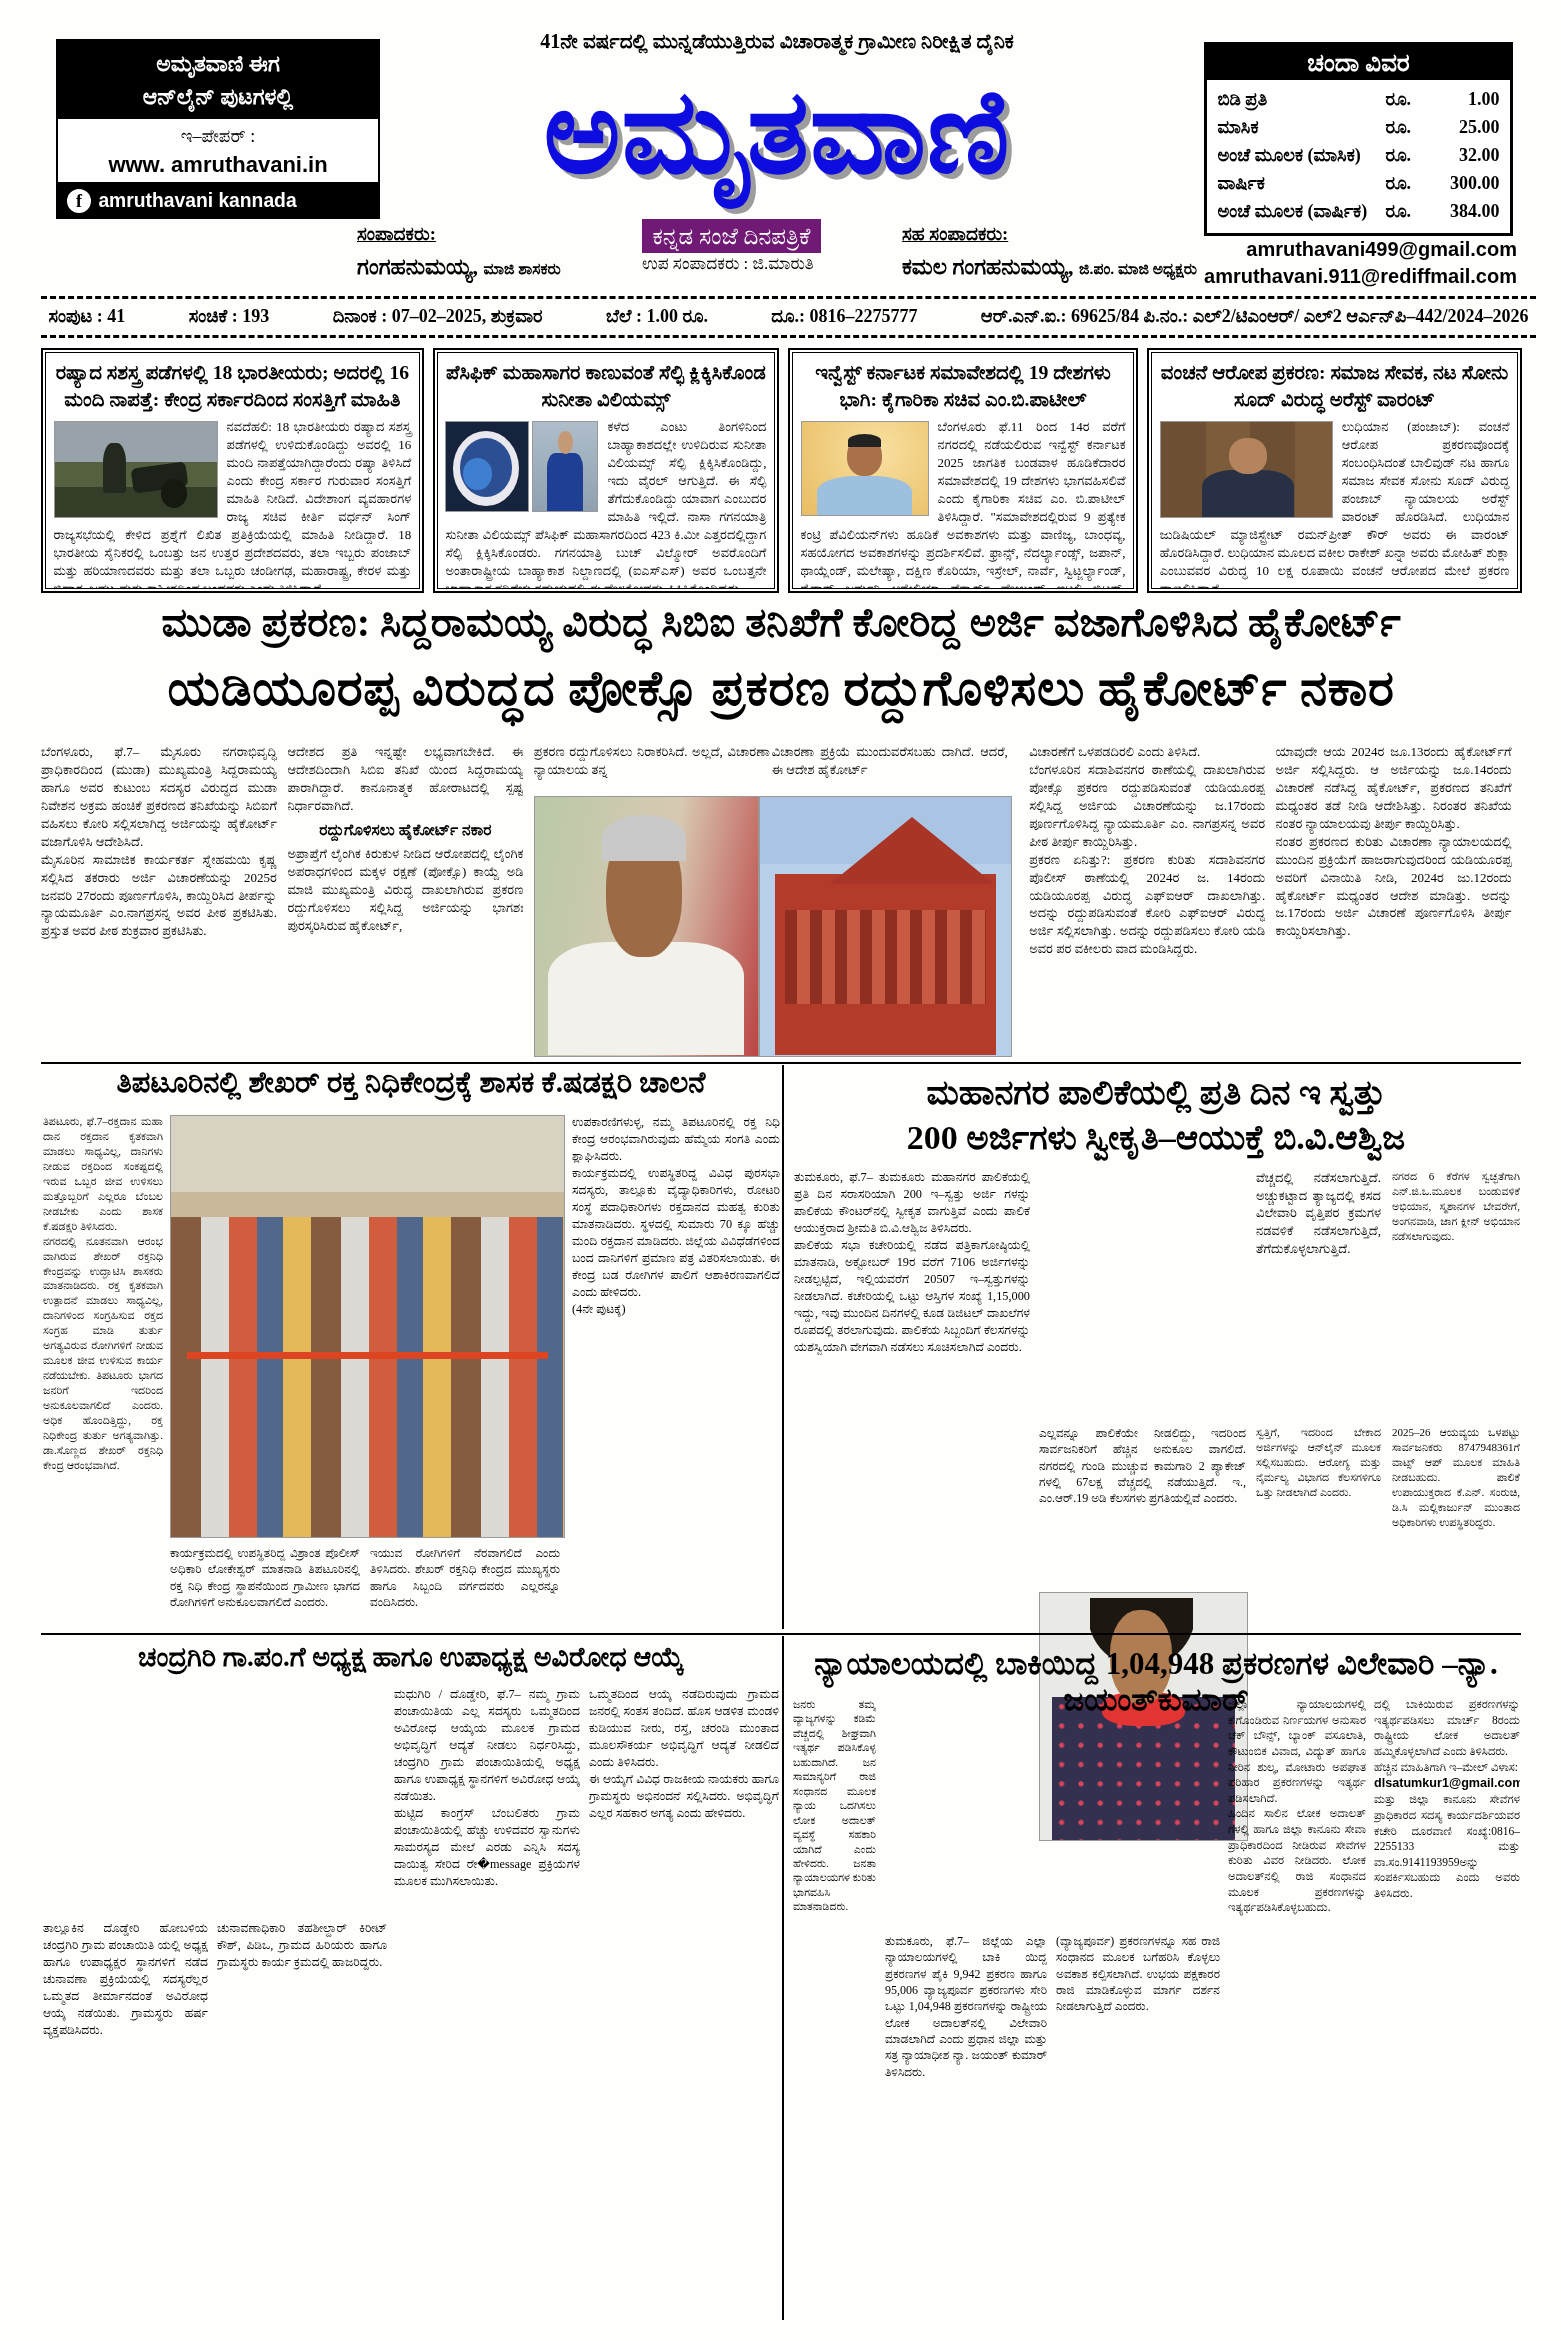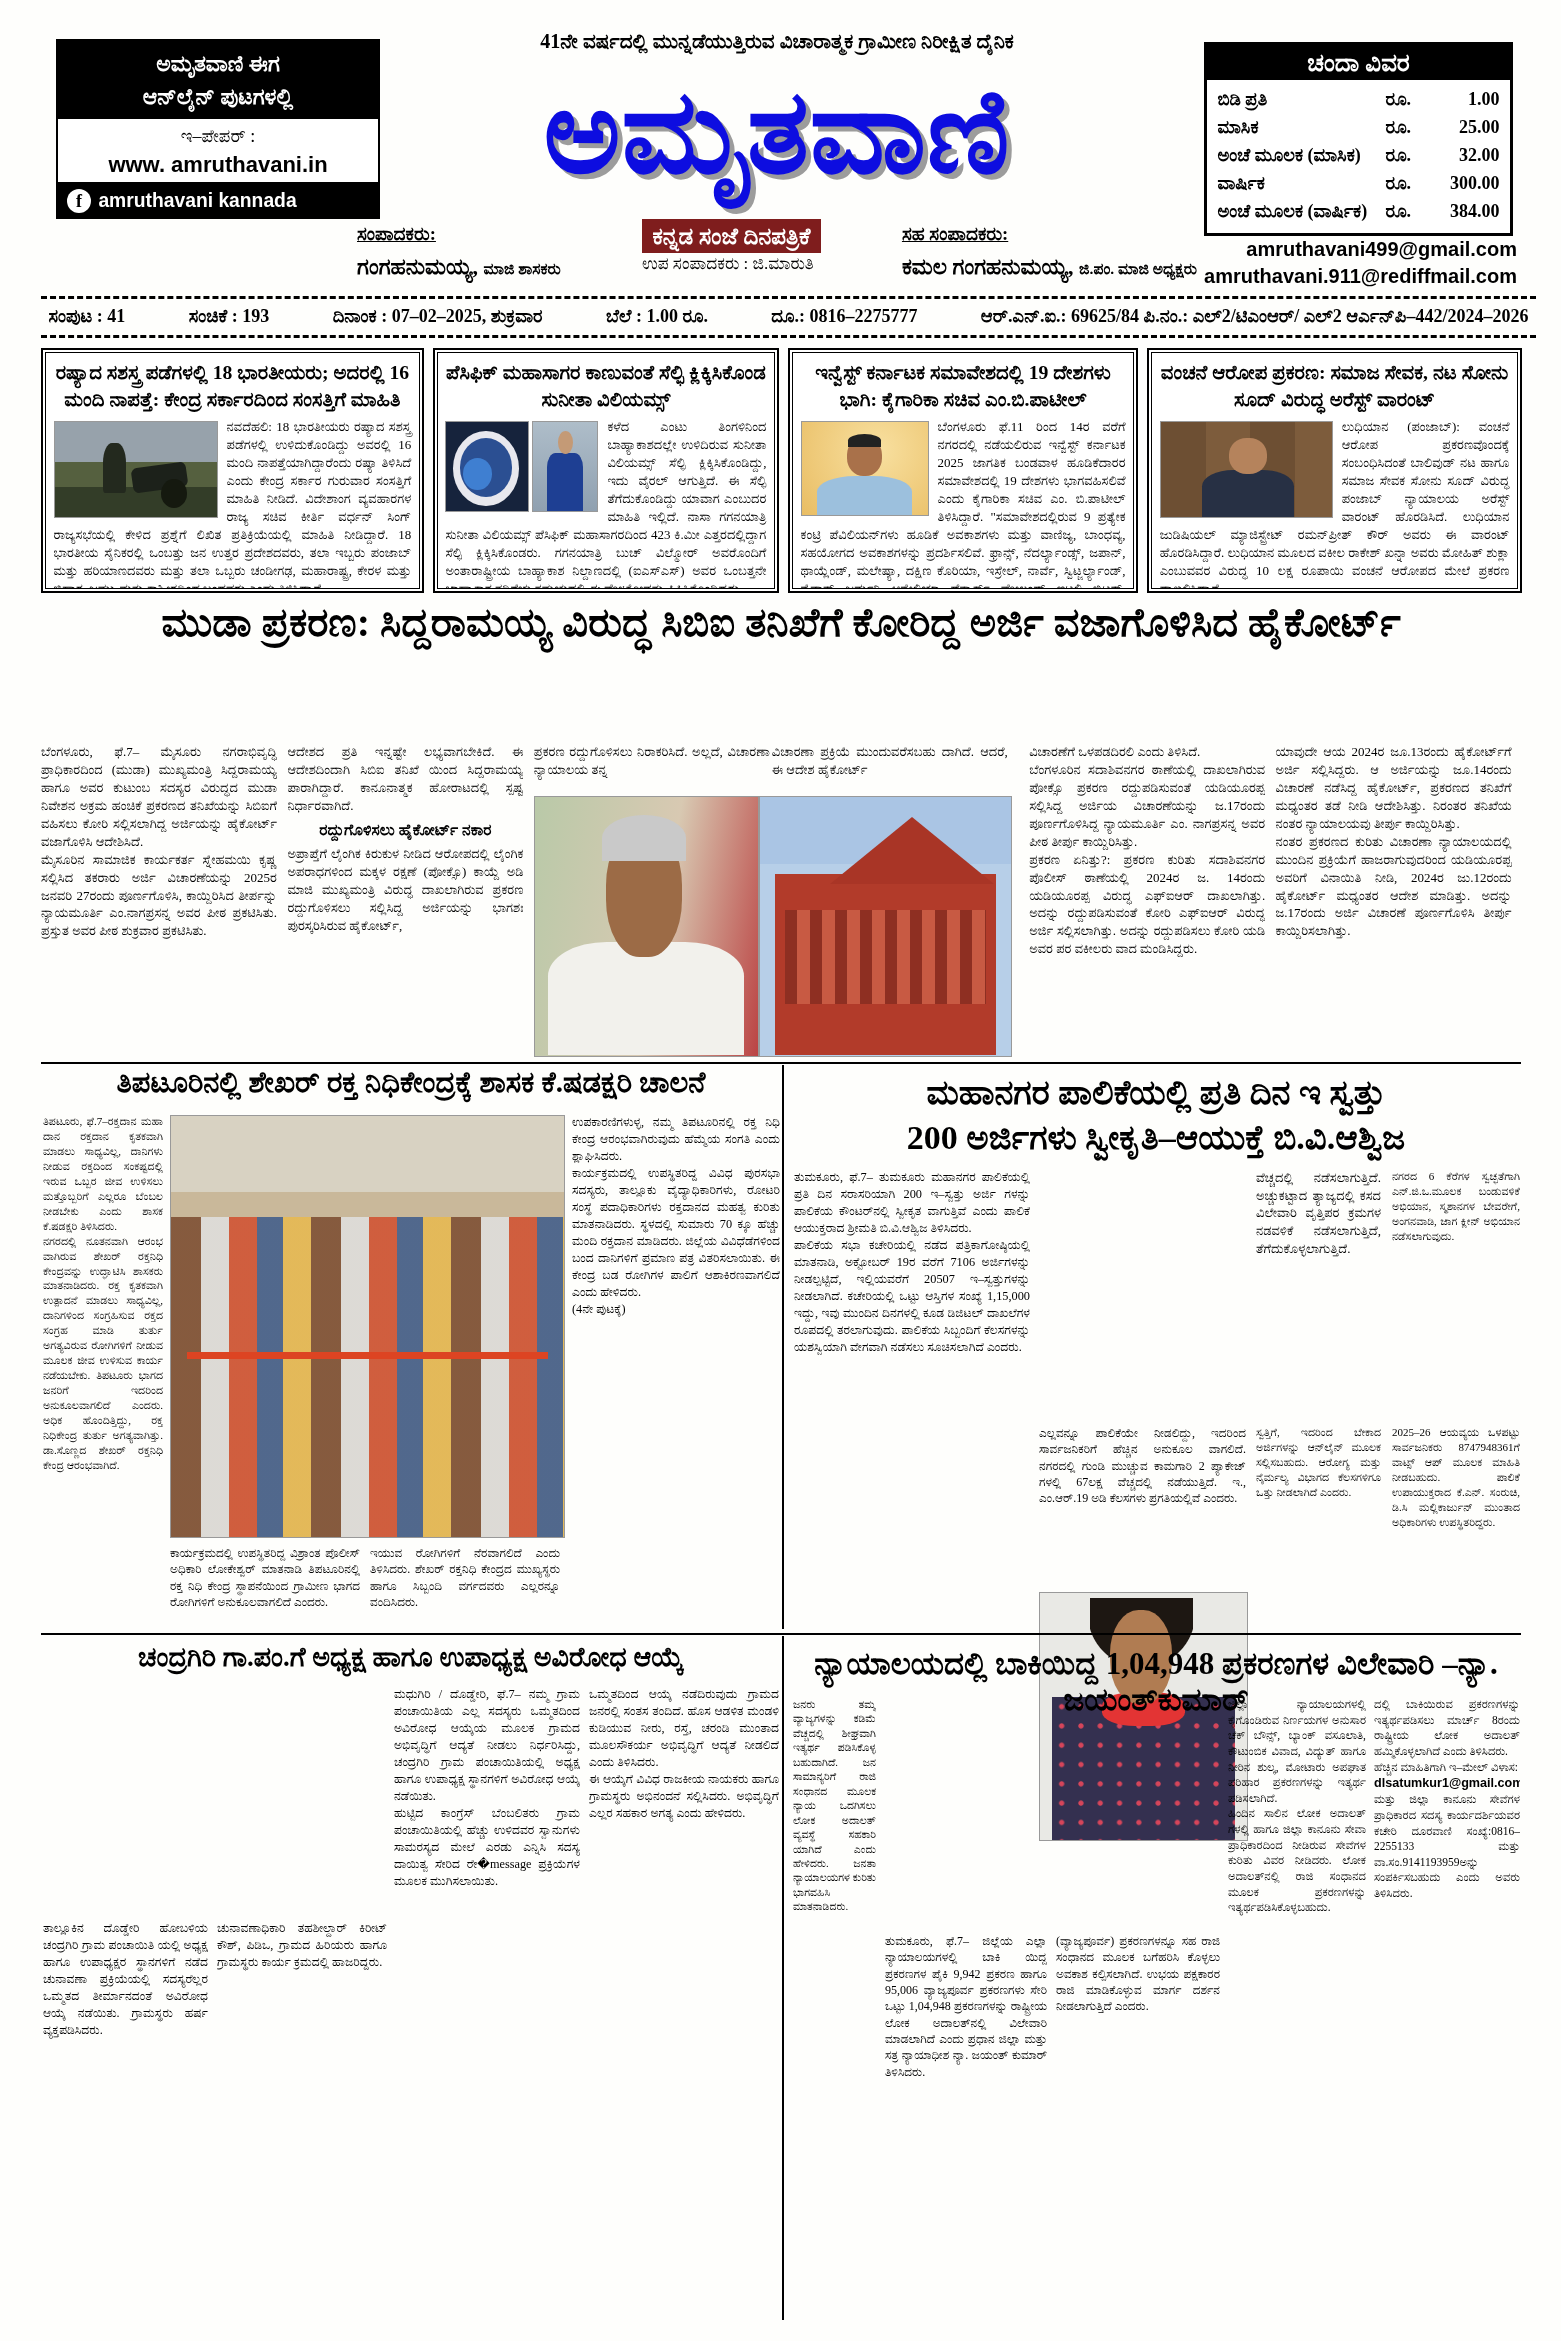--- a/index.html
+++ b/index.html
@@ -20,21 +20,21 @@
   .fbicon{display:inline-block;width:24px;height:24px;border-radius:50%;background:#fff;color:#000;text-align:center;font-weight:bold;font-size:18px;line-height:24px;font-family:"Liberation Serif",serif;}
 
   #tagline{left:357px;top:30px;width:840px;text-align:center;font-size:20px;font-weight:bold;}
   #masthead{left:357px;top:54px;width:840px;text-align:center;font-size:117px;line-height:1.35;font-weight:bold;color:#0d0de0;
             text-shadow:5.2px 5.2px 0 #9c9c9c;letter-spacing:0.7px;}
   #edrow{left:357px;top:223px;width:840px;display:flex;justify-content:space-between;align-items:flex-start;}
   .edcell{text-align:left;}
   .edlabel{font-size:18.6px;font-weight:bold;text-decoration:underline;}
   .edname{font-size:22px;font-weight:bold;margin-top:9px;}
   .edsmall{font-size:15.6px;font-weight:bold;}
-  .papertype{background:#7f1d1d;color:#fff;font-size:23px;font-weight:bold;padding:4.5px 10.4px;}
+  .papertype{background:#701a75;color:#fff;font-size:23px;font-weight:normal;padding:4.5px 10.4px;}
   .subed{font-size:17px;margin-top:4.5px;}
 
   #subbox{left:1204px;top:42px;width:303px;border:3px solid #000;background:#fff;}
   #subbox .ttl{background:#000;color:#fff;text-align:center;font-size:24.5px;font-weight:bold;padding:3.7px 0;}
   #subbox .rows{padding:6px 10.4px 7.4px;}
   .srow{display:flex;font-size:18px;font-weight:bold;line-height:1.55;}
   .srow .sl{flex:1;}
   .srow .sc{width:43px;}
   .srow .sv{width:71px;text-align:right;}
   #submails{left:1160px;top:236px;width:357px;text-align:right;font-family:"Liberation Sans",sans-serif;font-weight:bold;font-size:20px;line-height:1.35;}
@@ -266,20 +266,21 @@
               <div class="body"></div>
               <div class="head"></div>
             </span>
           <span>ಲುಧಿಯಾನ (ಪಂಜಾಬ್): ವಂಚನೆ ಆರೋಪ ಪ್ರಕರಣವೊಂದಕ್ಕೆ ಸಂಬಂಧಿಸಿದಂತೆ ಬಾಲಿವುಡ್ ನಟ ಹಾಗೂ ಸಮಾಜ ಸೇವಕ ಸೋನು ಸೂದ್ ವಿರುದ್ಧ ಪಂಜಾಬ್ ನ್ಯಾಯಾಲಯ ಅರೆಸ್ಟ್ ವಾರಂಟ್ ಹೊರಡಿಸಿದೆ. ಲುಧಿಯಾನ ಜುಡಿಷಿಯಲ್ ಮ್ಯಾಜಿಸ್ಟ್ರೇಟ್ ರಮನ್‌ಪ್ರೀತ್ ಕೌರ್ ಅವರು ಈ ವಾರಂಟ್ ಹೊರಡಿಸಿದ್ದಾರೆ. ಲುಧಿಯಾನ ಮೂಲದ ವಕೀಲ ರಾಕೇಶ್ ಖನ್ನಾ ಅವರು ಮೋಹಿತ್ ಶುಕ್ಲಾ ಎಂಬುವವರ ವಿರುದ್ಧ 10 ಲಕ್ಷ ರೂಪಾಯಿ ವಂಚನೆ ಆರೋಪದ ಮೇಲೆ ಪ್ರಕರಣ ದಾಖಲಿಸಿದ್ದಾರೆ.</span>
         </div>
       </div>
     </div>
   </div>
 
   <div class="abs" id="leadh1">ಮುಡಾ ಪ್ರಕರಣ: ಸಿದ್ದರಾಮಯ್ಯ ವಿರುದ್ಧ ಸಿಬಿಐ ತನಿಖೆಗೆ ಕೋರಿದ್ದ ಅರ್ಜಿ ವಜಾಗೊಳಿಸಿದ ಹೈಕೋರ್ಟ್</div>
+  <div class="abs" id="leadh2">ಯಡಿಯೂರಪ್ಪ ವಿರುದ್ಧದ ಪೋಕ್ಸೊ ಪ್ರಕರಣ ರದ್ದುಗೊಳಿಸಲು ಹೈಕೋರ್ಟ್ ನಕಾರ</div>
 
   <div class="abs clip" id="leadcols">
     <div class="lcol just pre clip">ಬೆಂಗಳೂರು, ಫೆ.7– ಮೈಸೂರು ನಗರಾಭಿವೃದ್ಧಿ ಪ್ರಾಧಿಕಾರದಿಂದ (ಮುಡಾ) ಮುಖ್ಯಮಂತ್ರಿ ಸಿದ್ದರಾಮಯ್ಯ ಹಾಗೂ ಅವರ ಕುಟುಂಬ ಸದಸ್ಯರ ವಿರುದ್ಧದ ಮುಡಾ ನಿವೇಶನ ಅಕ್ರಮ ಹಂಚಿಕೆ ಪ್ರಕರಣದ ತನಿಖೆಯನ್ನು ಸಿಬಿಐಗೆ ವಹಿಸಲು ಕೋರಿ ಸಲ್ಲಿಸಲಾಗಿದ್ದ ಅರ್ಜಿಯನ್ನು ಹೈಕೋರ್ಟ್ ವಜಾಗೊಳಿಸಿ ಆದೇಶಿಸಿದೆ.
 ಮೈಸೂರಿನ ಸಾಮಾಜಿಕ ಕಾರ್ಯಕರ್ತ ಸ್ನೇಹಮಯಿ ಕೃಷ್ಣ ಸಲ್ಲಿಸಿದ ತಕರಾರು ಅರ್ಜಿ ವಿಚಾರಣೆಯನ್ನು 2025ರ ಜನವರಿ 27ರಂದು ಪೂರ್ಣಗೊಳಿಸಿ, ಕಾಯ್ದಿರಿಸಿದ ತೀರ್ಪನ್ನು ನ್ಯಾಯಮೂರ್ತಿ ಎಂ.ನಾಗಪ್ರಸನ್ನ ಅವರ ಪೀಠ ಪ್ರಕಟಿಸಿತು. ಪ್ರಸ್ತುತ ಅವರ ಪೀಠ ಶುಕ್ರವಾರ ಪ್ರಕಟಿಸಿತು.</div>
     <div class="lcol clip">
       <div class="just">ಆದೇಶದ ಪ್ರತಿ ಇನ್ನಷ್ಟೇ ಲಭ್ಯವಾಗಬೇಕಿದೆ. ಈ ಆದೇಶದಿಂದಾಗಿ ಸಿಬಿಐ ತನಿಖೆ ಯಿಂದ ಸಿದ್ದರಾಮಯ್ಯ ಪಾರಾಗಿದ್ದಾರೆ. ಕಾನೂನಾತ್ಮಕ ಹೋರಾಟದಲ್ಲಿ ಸ್ಪಷ್ಟ ನಿರ್ಧಾರವಾಗಿದೆ.</div>
       <div class="lsub">ರದ್ದುಗೊಳಿಸಲು ಹೈಕೋರ್ಟ್ ನಕಾರ</div>
       <div class="just">ಅಪ್ರಾಪ್ತೆಗೆ ಲೈಂಗಿಕ ಕಿರುಕುಳ ನೀಡಿದ ಆರೋಪದಲ್ಲಿ ಲೈಂಗಿಕ ಅಪರಾಧಗಳಿಂದ ಮಕ್ಕಳ ರಕ್ಷಣೆ (ಪೋಕ್ಸೊ) ಕಾಯ್ದೆ ಅಡಿ ಮಾಜಿ ಮುಖ್ಯಮಂತ್ರಿ ವಿರುದ್ಧ ದಾಖಲಾಗಿರುವ ಪ್ರಕರಣ ರದ್ದುಗೊಳಿಸಲು ಸಲ್ಲಿಸಿದ್ದ ಅರ್ಜಿಯನ್ನು ಭಾಗಶಃ ಪುರಸ್ಕರಿಸಿರುವ ಹೈಕೋರ್ಟ್,</div>
     </div>
     <div id="lmid">

